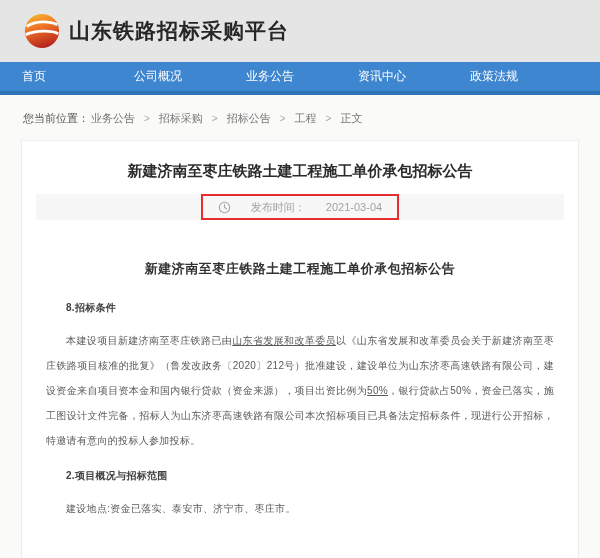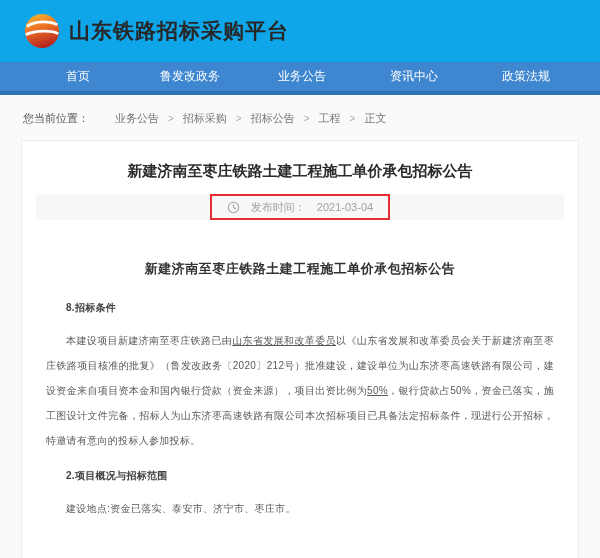--- a/index.html
+++ b/index.html
@@ -11,63 +11,63 @@
   }
   *{box-sizing:border-box;}
   html,body{margin:0;padding:0;}
   body{
     width:600px;height:558px;overflow:hidden;position:relative;
     background:var(--page-bg);
     font-family:"Liberation Sans","DejaVu Sans",sans-serif;
   }
   
   .site-header{
-    height:62px;background:#0ea5e9;display:flex;align-items:center;
+    height:62px;background:#e5e5e5;display:flex;align-items:center;
     padding-left:24px;gap:9px;
   }
   .logo{width:36px;height:36px;flex:0 0 auto;cursor:pointer;}
   .site-title{
     font-size:21px;font-weight:bold;color:#262626;letter-spacing:1px;
   }
   
   .main-nav{
     height:33px;background:var(--nav-blue);
     border-bottom:4px solid var(--nav-blue-dark);
   }
   .main-nav ul{
     list-style:none;margin:0;padding:0 0 0 22px;display:flex;height:29px;
   }
   .main-nav li{
-    width:112px;text-align:center;line-height:29px;color:#ffffff;
+    width:112px;text-align:left;line-height:29px;color:#ffffff;
     font-size:12px;cursor:pointer;
   }
   
   .breadcrumb{
     margin:16px 0 0 23px;font-size:11px;color:#888;display:flex;
-    align-items:center;gap:26px;
+    align-items:center;gap:2px;
   }
   .breadcrumb .prefix{color:#555;}
   .breadcrumb .crumb{color:#777;cursor:pointer;}
   .breadcrumb .sep{color:#aaa;font-size:10px;}
   
   .content-box{
     position:absolute;left:21px;top:140px;width:558px;height:440px;
     background:#ffffff;border:1px solid #ededed;border-bottom:none;
   }
   .article-title{
     text-align:center;font-size:15px;font-weight:bold;color:#2b2b2b;
     margin:21px 20px 13px;
   }
   .publish-bar{
     margin:0 14px;height:26px;background:#f7f7f7;
     display:flex;justify-content:center;align-items:center;
   }
   .publish-box{
     height:26px;border:2px solid var(--annotation-red);
-    display:flex;align-items:center;gap:11px;padding:0 15px;
+    display:flex;align-items:center;gap:20px;padding:0 15px;
     color:#a3a3a3;font-size:11px;
   }
   .clock{width:13px;height:13px;}
   
   .article-body{
     margin:36px 24px 0;font-size:10px;line-height:25px;color:var(--body-text);
     text-align:justify;letter-spacing:.3px;
   }
   .blk{margin:0 0 8px;}
   .blk.h-center{
@@ -93,21 +93,21 @@
     <circle cx="20" cy="20" r="19" fill="url(#lg)"></circle>
     <path d="M3 15 C 13 8, 29 9, 37 13" stroke="#ffffff" fill="none" stroke-width="3.2"></path>
     <path d="M2 24 C 13 19, 31 19, 38 23" stroke="#ffffff" fill="none" stroke-width="3.2"></path>
   </svg>
   <div class="site-title">山东铁路招标采购平台</div>
 </div>
 
 <div class="main-nav">
   <ul>
       <li>首页</li>
-      <li>鲁发改政务</li>
+      <li>公司概况</li>
       <li>业务公告</li>
       <li>资讯中心</li>
       <li>政策法规</li>
     </ul>
 </div>
 
 <div class="breadcrumb">
   <span class="prefix">您当前位置：</span>
   <span class="crumb-items" style="display:flex;gap:9px;align-items:center;">
       <span class="crumb">业务公告</span>

